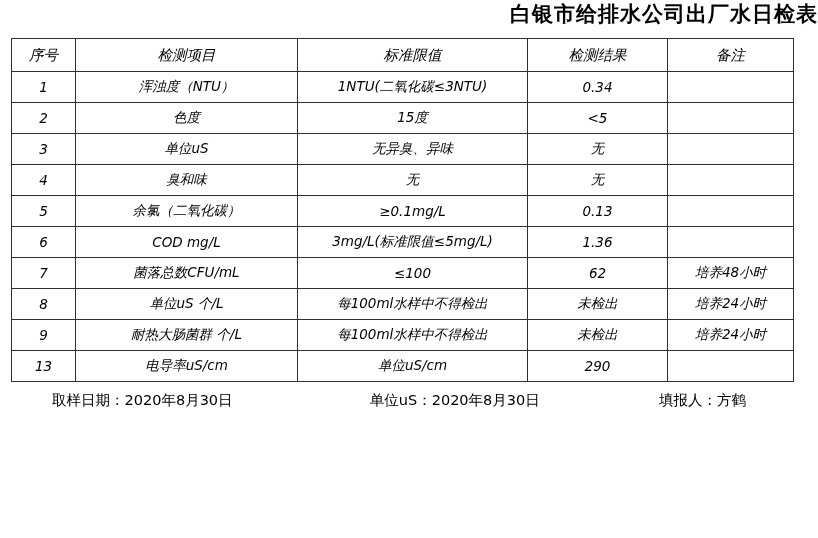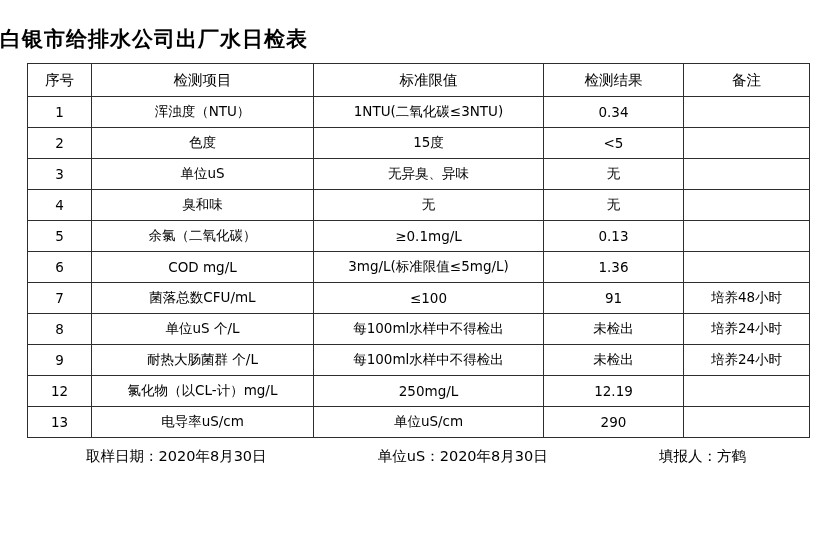--- a/index.html
+++ b/index.html
@@ -14,30 +14,31 @@
     color: #000000;
     overflow: hidden;
   }
   .page {
     position: relative;
     width: 818px;
     height: 538px;
     box-sizing: border-box;
   }
   .doc-title {
-    text-align: left;
+    text-align: right;
     font-size: 21px;
     font-weight: bold;
     letter-spacing: 1px;
-    padding-top: 25px;
+    padding-top: 0;
     padding-bottom: 10px;
     font-family: "DejaVu Sans", "Liberation Sans", sans-serif;
   }
   .table-wrap {
-    padding: 0 27px;
+    padding: 0 11px;
+    font-style: italic;
   }
   table.report {
     border-collapse: collapse;
     width: 782px;
     table-layout: fixed;
     font-size: 13.5px;
   }
   table.report td, table.report th {
     border: 1px solid #2e2e2e;
     height: 30px;
@@ -59,21 +60,20 @@
 
   .footer {
     display: flex;
     justify-content: space-between;
     padding: 9px 34px 0 52px;
     font-size: 14.5px;
     font-family: "DejaVu Sans", "Liberation Sans", sans-serif;
   }
   .footer span {
     white-space: nowrap;
-    margin-left: 34px;
   }
   .foot-mid { margin-left: 18px; }
   .foot-right { margin-right: 38px; }
 </style>
 </head>
 <body>
 
 <div class="page">
 
   <div class="doc-title">白银市给排水公司出厂水日检表</div>
@@ -136,43 +136,36 @@
           <td>6</td>
           <td>COD    mg/L</td>
           <td>3mg/L(标准限值≤5mg/L)</td>
           <td>1.36</td>
           <td></td>
         </tr>
         <tr>
           <td>7</td>
           <td>菌落总数CFU/mL</td>
           <td>≤100</td>
-          <td>91</td>
+          <td>62</td>
           <td>培养48小时</td>
         </tr>
         <tr>
           <td>8</td>
           <td>单位uS 个/L</td>
           <td>每100ml水样中不得检出</td>
           <td>未检出</td>
           <td>培养24小时</td>
         </tr>
         <tr>
           <td>9</td>
           <td>耐热大肠菌群 个/L</td>
           <td>每100ml水样中不得检出</td>
           <td>未检出</td>
           <td>培养24小时</td>
-        </tr>
-        <tr>
-          <td>12</td>
-          <td>氯化物（以CL-计）mg/L</td>
-          <td>250mg/L</td>
-          <td>12.19</td>
-          <td></td>
         </tr>
         <tr>
           <td>13</td>
           <td>电导率uS/cm</td>
           <td>单位uS/cm</td>
           <td>290</td>
           <td></td>
         </tr>
       </tbody>
     </table>

